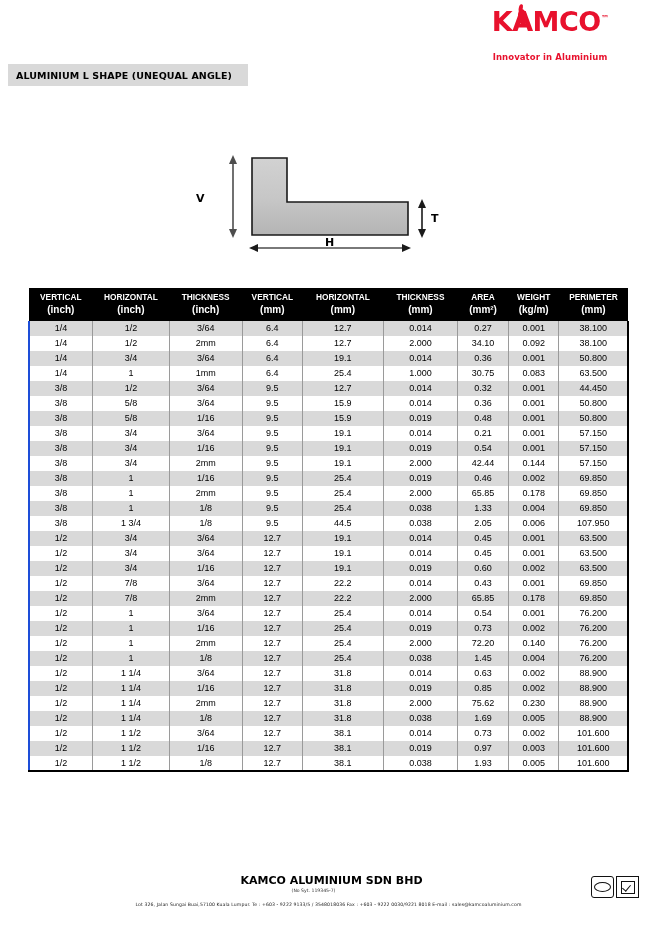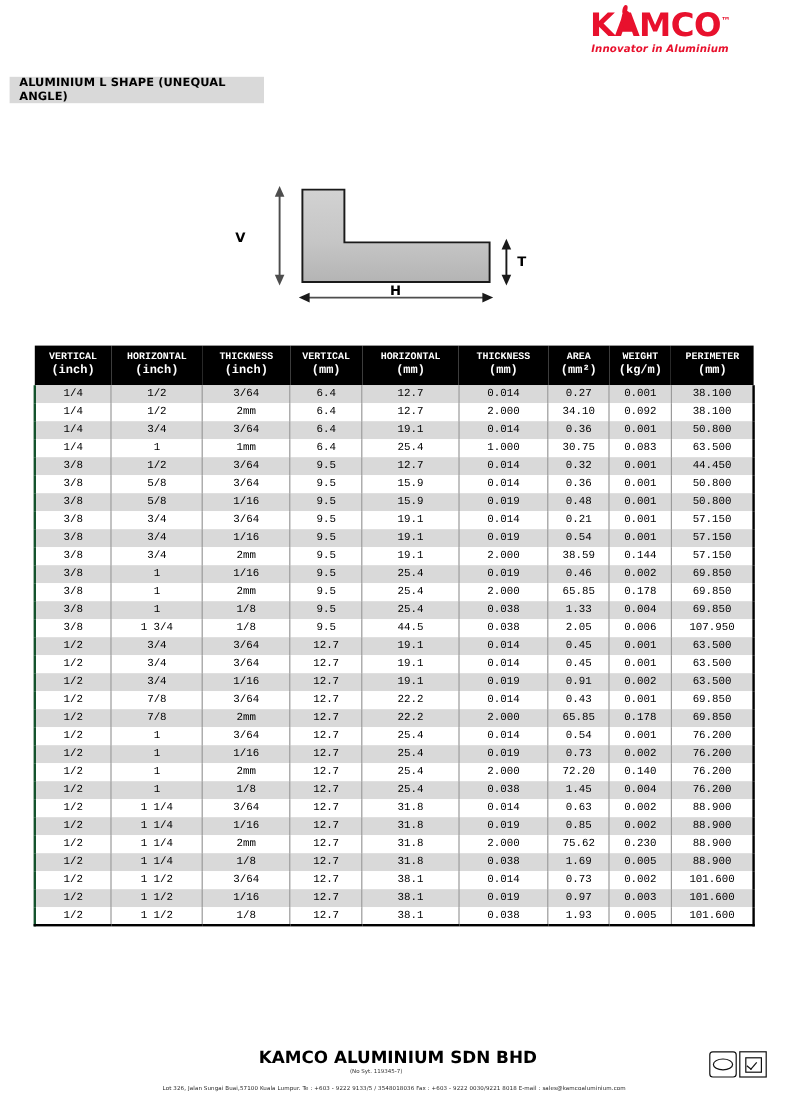--- a/index.html
+++ b/index.html
@@ -58,31 +58,30 @@
     height: 8px;
     background: #e8112d;
     border-radius: 60% 40% 50% 50%;
     transform: rotate(18deg);
   }
   .logo-tagline {
     font-family: "DejaVu Sans", sans-serif;
     font-weight: bold;
     font-size: 8.5px;
     color: #e8112d;
-    margin-top: 1px;
+    margin-top: 17px;
     letter-spacing: 0.1px;
-    font-style: italic;
   }
 
   
   .title-banner {
     position: absolute;
     top: 64px;
     left: 8px;
-    width: 212px;
+    width: 240px;
     height: 22px;
     background: #d9d9d9;
     display: flex;
     align-items: center;
     padding-left: 8px;
     box-sizing: border-box;
   }
   .title-text {
     font-family: "DejaVu Sans", sans-serif;
     font-weight: bold;
@@ -110,21 +109,21 @@
   .lbl-t { left: 241px; top: 72px; }
   .lbl-h { left: 135px; top: 96px; }
 
   
   .spec-table {
     position: absolute;
     top: 288px;
     left: 28px;
     width: 601px;
     border-collapse: collapse;
-    font-family: Liberation Mono, monospace;
+    font-family: Liberation Sans, sans-serif;
   }
   .spec-table th {
     background: #000000;
     color: #ffffff;
     font-size: 8.3px;
     font-weight: bold;
     padding: 4px 1px 4px 1px;
     line-height: 1.35;
     text-align: center;
     border: none;
@@ -142,21 +141,21 @@
     border-right: 1px solid #9a9a9a;
     height: 15px;
     box-sizing: border-box;
   }
   .spec-table tbody tr:nth-child(odd) td {
     background: #d9d9d9;
   }
   .spec-table tbody tr:nth-child(even) td {
     background: #ffffff;
   }
-  .spec-table tbody tr td:first-child { border-left: 2px solid #14532d; }
+  .spec-table tbody tr td:first-child { border-left: 2px solid #1d4ed8; }
   .spec-table tbody tr td:last-child  { border-right: 2px solid #000; }
   .spec-table tbody tr:last-child td  { border-bottom: 2px solid #000; }
 
   
   .c0 { width: 66px; }
   .c1 { width: 79px; }
   .c2 { width: 76px; }
   .c3 { width: 62px; }
   .c4 { width: 84px; }
   .c5 { width: 78px; }
@@ -168,21 +167,21 @@
   .footer {
     position: absolute;
     left: 0;
     top: 874px;
     width: 657px;
   }
   .footer-company {
     text-align: center;
     font-family: "DejaVu Sans", sans-serif;
     font-weight: bold;
-    font-size: 14px;
+    font-size: 11px;
     color: #000;
     padding-right: 30px;
     padding-left: 36px;
   }
   .footer-reg {
     text-align: center;
     font-family: "DejaVu Sans", sans-serif;
     font-size: 4.6px;
     color: #333;
     margin-top: 1px;
@@ -412,21 +411,21 @@
         <td class="c7">0.001</td>
         <td class="c8">57.150</td>
       </tr>
       <tr>
         <td class="c0">3/8</td>
         <td class="c1">3/4</td>
         <td class="c2">2mm</td>
         <td class="c3">9.5</td>
         <td class="c4">19.1</td>
         <td class="c5">2.000</td>
-        <td class="c6">38.59</td>
+        <td class="c6">42.44</td>
         <td class="c7">0.144</td>
         <td class="c8">57.150</td>
       </tr>
       <tr>
         <td class="c0">3/8</td>
         <td class="c1">1</td>
         <td class="c2">1/16</td>
         <td class="c3">9.5</td>
         <td class="c4">25.4</td>
         <td class="c5">0.019</td>
@@ -489,21 +488,21 @@
         <td class="c7">0.001</td>
         <td class="c8">63.500</td>
       </tr>
       <tr>
         <td class="c0">1/2</td>
         <td class="c1">3/4</td>
         <td class="c2">1/16</td>
         <td class="c3">12.7</td>
         <td class="c4">19.1</td>
         <td class="c5">0.019</td>
-        <td class="c6">0.91</td>
+        <td class="c6">0.60</td>
         <td class="c7">0.002</td>
         <td class="c8">63.500</td>
       </tr>
       <tr>
         <td class="c0">1/2</td>
         <td class="c1">7/8</td>
         <td class="c2">3/64</td>
         <td class="c3">12.7</td>
         <td class="c4">22.2</td>
         <td class="c5">0.014</td>

